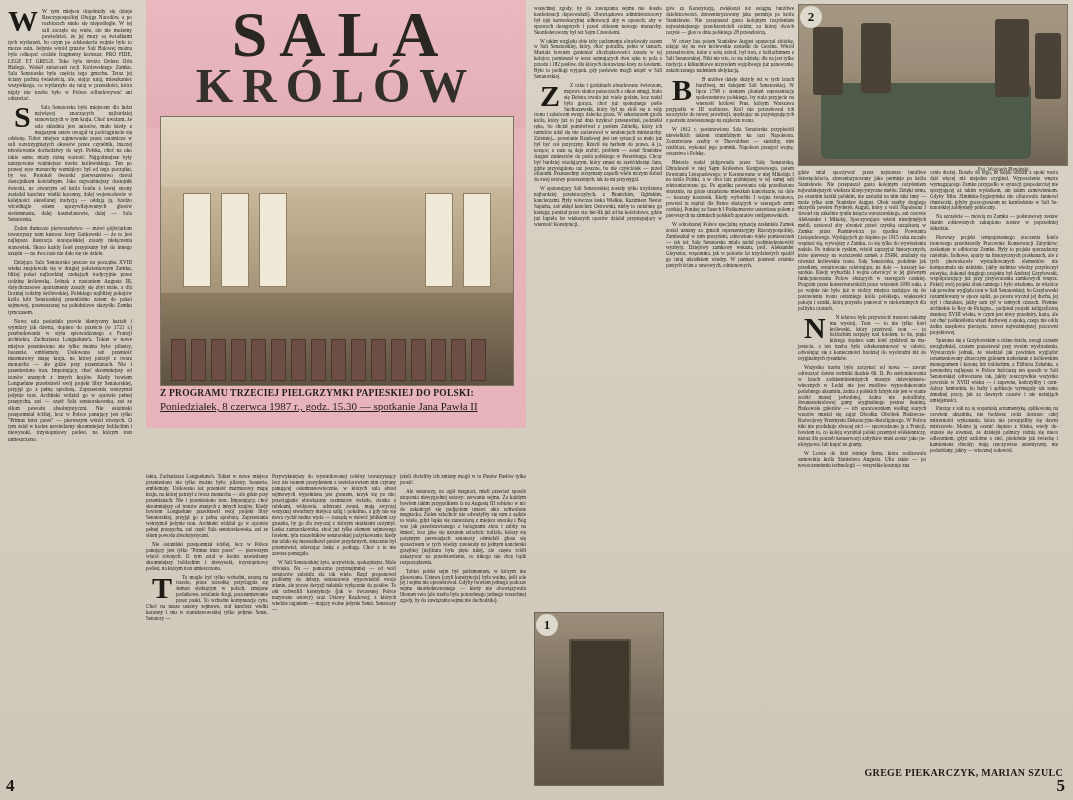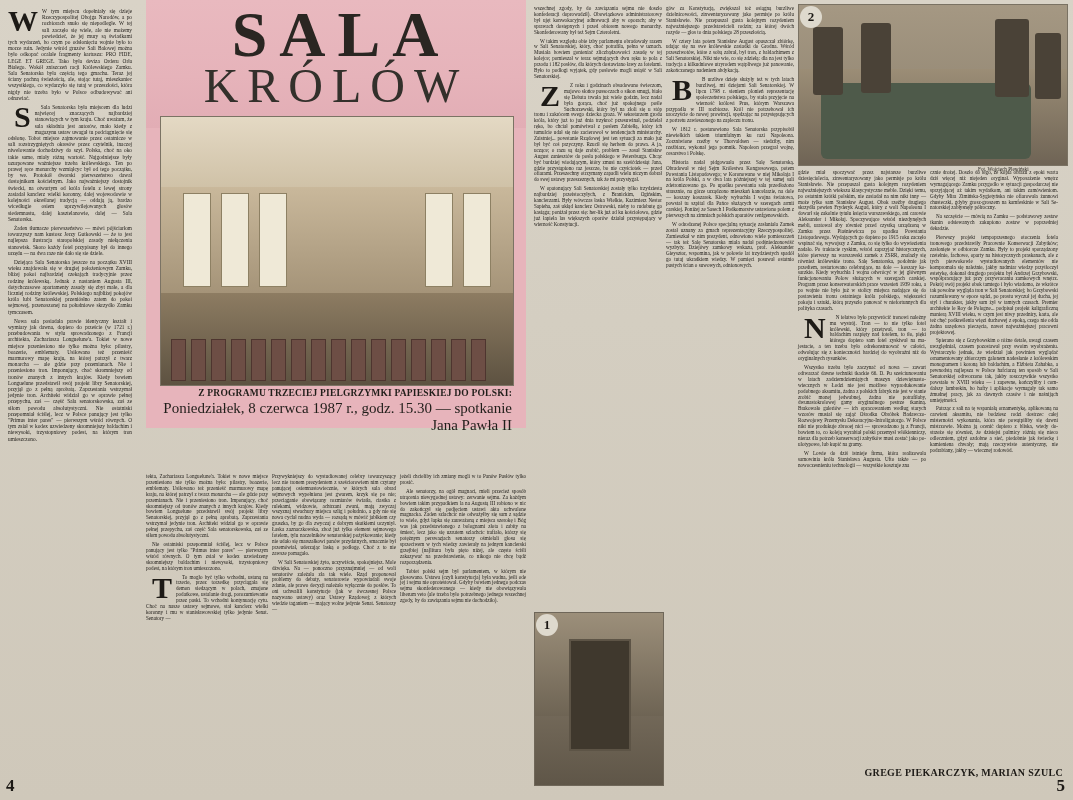--- a/index.html
+++ b/index.html
@@ -42,39 +42,39 @@
 
   
   #titleart{position:absolute;left:146px;top:0;width:380px;height:520px;}
   .pinkband{position:absolute;left:0;top:0;width:380px;height:128px;
      background:linear-gradient(180deg,#e9b9bf 0%,#e6b3ba 60%,#e2adb5 100%);}
   .pinkband2{position:absolute;left:0;top:128px;width:380px;height:300px;background:#e7b4bb;}
   .salatitle{position:absolute;left:10px;top:-2px;width:370px;text-align:center;
      font-family:"Liberation Serif",serif;font-weight:bold;font-size:64px;letter-spacing:12px;
      color:#2a2622;}
   .krolow{position:absolute;left:0;top:58px;width:380px;text-align:center;
-     font-family:"Liberation Serif",serif;font-weight:normal;font-size:48px;letter-spacing:9px;
+     font-family:"Liberation Serif",serif;font-weight:bold;font-size:48px;letter-spacing:9px;
      color:#33302b;}
   .photoMain{position:absolute;left:14px;top:116px;width:352px;height:268px;
      background:linear-gradient(180deg,#b9a892 0%,#9d8f78 55%,#7d7160 100%);
      border:1px solid #7b7364;overflow:hidden;}
   .hallceil{position:absolute;left:0;top:0;width:100%;height:78px;
      background:linear-gradient(180deg,#e4d9c4 0%,#cdbfa4 100%);}
   .hallwall{position:absolute;left:0;top:70px;width:100%;height:120px;
      background:linear-gradient(180deg,#c9b89b 0%,#a08f74 100%);}
   .hallfloor{position:absolute;left:0;bottom:0;width:100%;height:92px;
      background:linear-gradient(180deg,#8d7c62 0%,#5d5241 100%);}
   .chairrow{position:absolute;bottom:4px;left:10px;right:10px;height:74px;}
   .chair{position:absolute;bottom:0;width:13px;height:40px;background:#6d4e45;border:1px solid #4e352f;}
   .window{position:absolute;top:76px;width:26px;height:92px;background:#efe9d7;border:1px solid #8d8063;}
   .senattitle{position:absolute;left:0;top:392px;width:380px;text-align:center;
      font-family:"Liberation Serif",serif;font-weight:bold;font-size:40px;letter-spacing:3px;color:#2c2824;}
-  .progbox{position:absolute;left:14px;top:388px;width:352px;text-align:right;}
+  .progbox{position:absolute;left:14px;top:388px;width:352px;text-align:left;}
   .progbox .l1{font-size:9.5px;font-weight:bold;letter-spacing:.2px;color:#211e1a;}
-  .progbox .l2{font-size:15px;color:#211e1a;margin-top:2px;}
+  .progbox .l2{font-size:11px;color:#211e1a;margin-top:2px;text-decoration:underline;}
   .progbox .l3{font-size:8.6px;color:#211e1a;margin-top:1px;}
 
   
   .c1{left:146px;width:122px;top:474px;}
   .c2{left:272px;width:124px;top:474px;}
   .c3{left:400px;width:126px;top:474px;}
 
   
   .c4{left:534px;width:128px;top:6px;}
   .c5{left:666px;width:128px;top:6px;}

